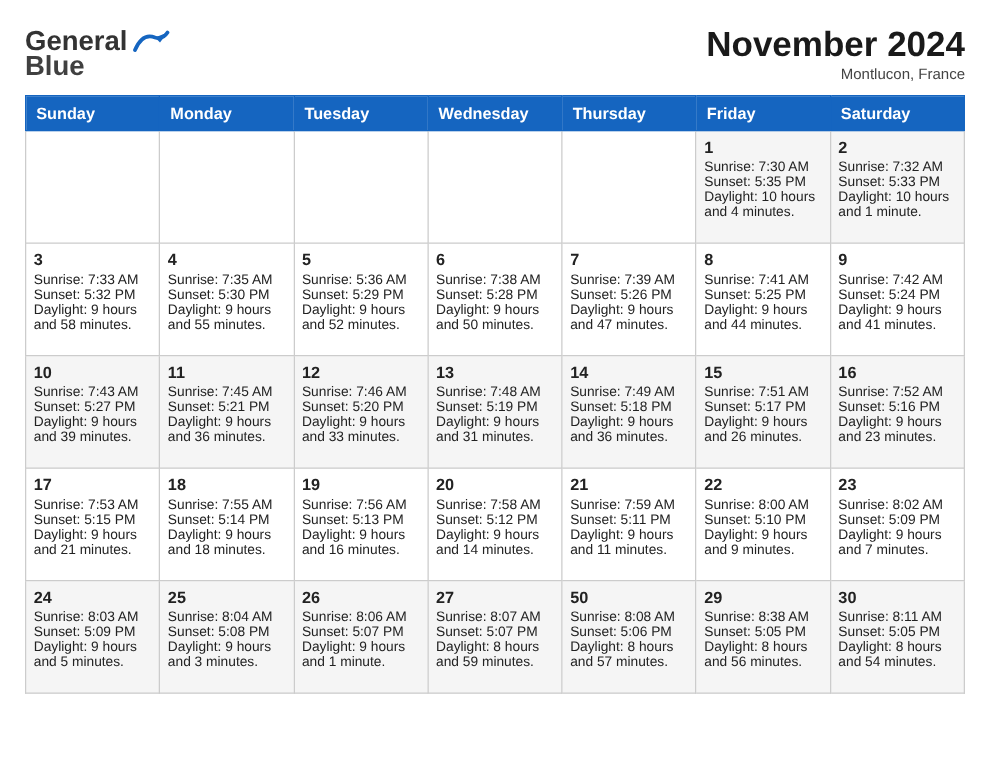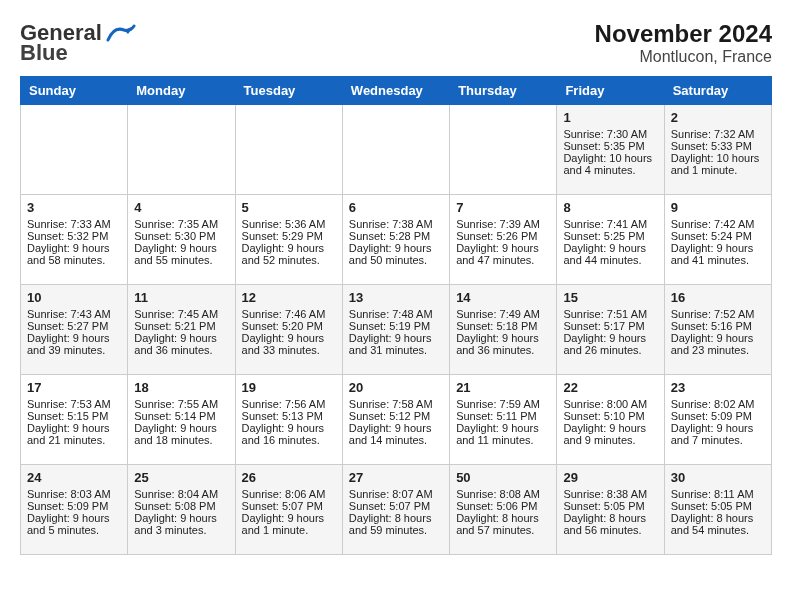--- a/index.html
+++ b/index.html
@@ -18,26 +18,26 @@
     }
     .logo {
       display: flex;
       flex-direction: column;
       align-items: flex-start;
     }
     .title-area {
       text-align: right;
     }
     .month-title {
-      font-size: 24px;
+      font-size: 28px;
       font-weight: bold;
       color: #1a1a1a;
     }
     .location-title {
-      font-size: 16px;
+      font-size: 12px;
       color: #444;
     }
     table {
       width: 100%;
       border-collapse: collapse;
       table-layout: fixed;
       padding-left: 37px;
     }
     thead tr th {
       background-color: #1565c0;

